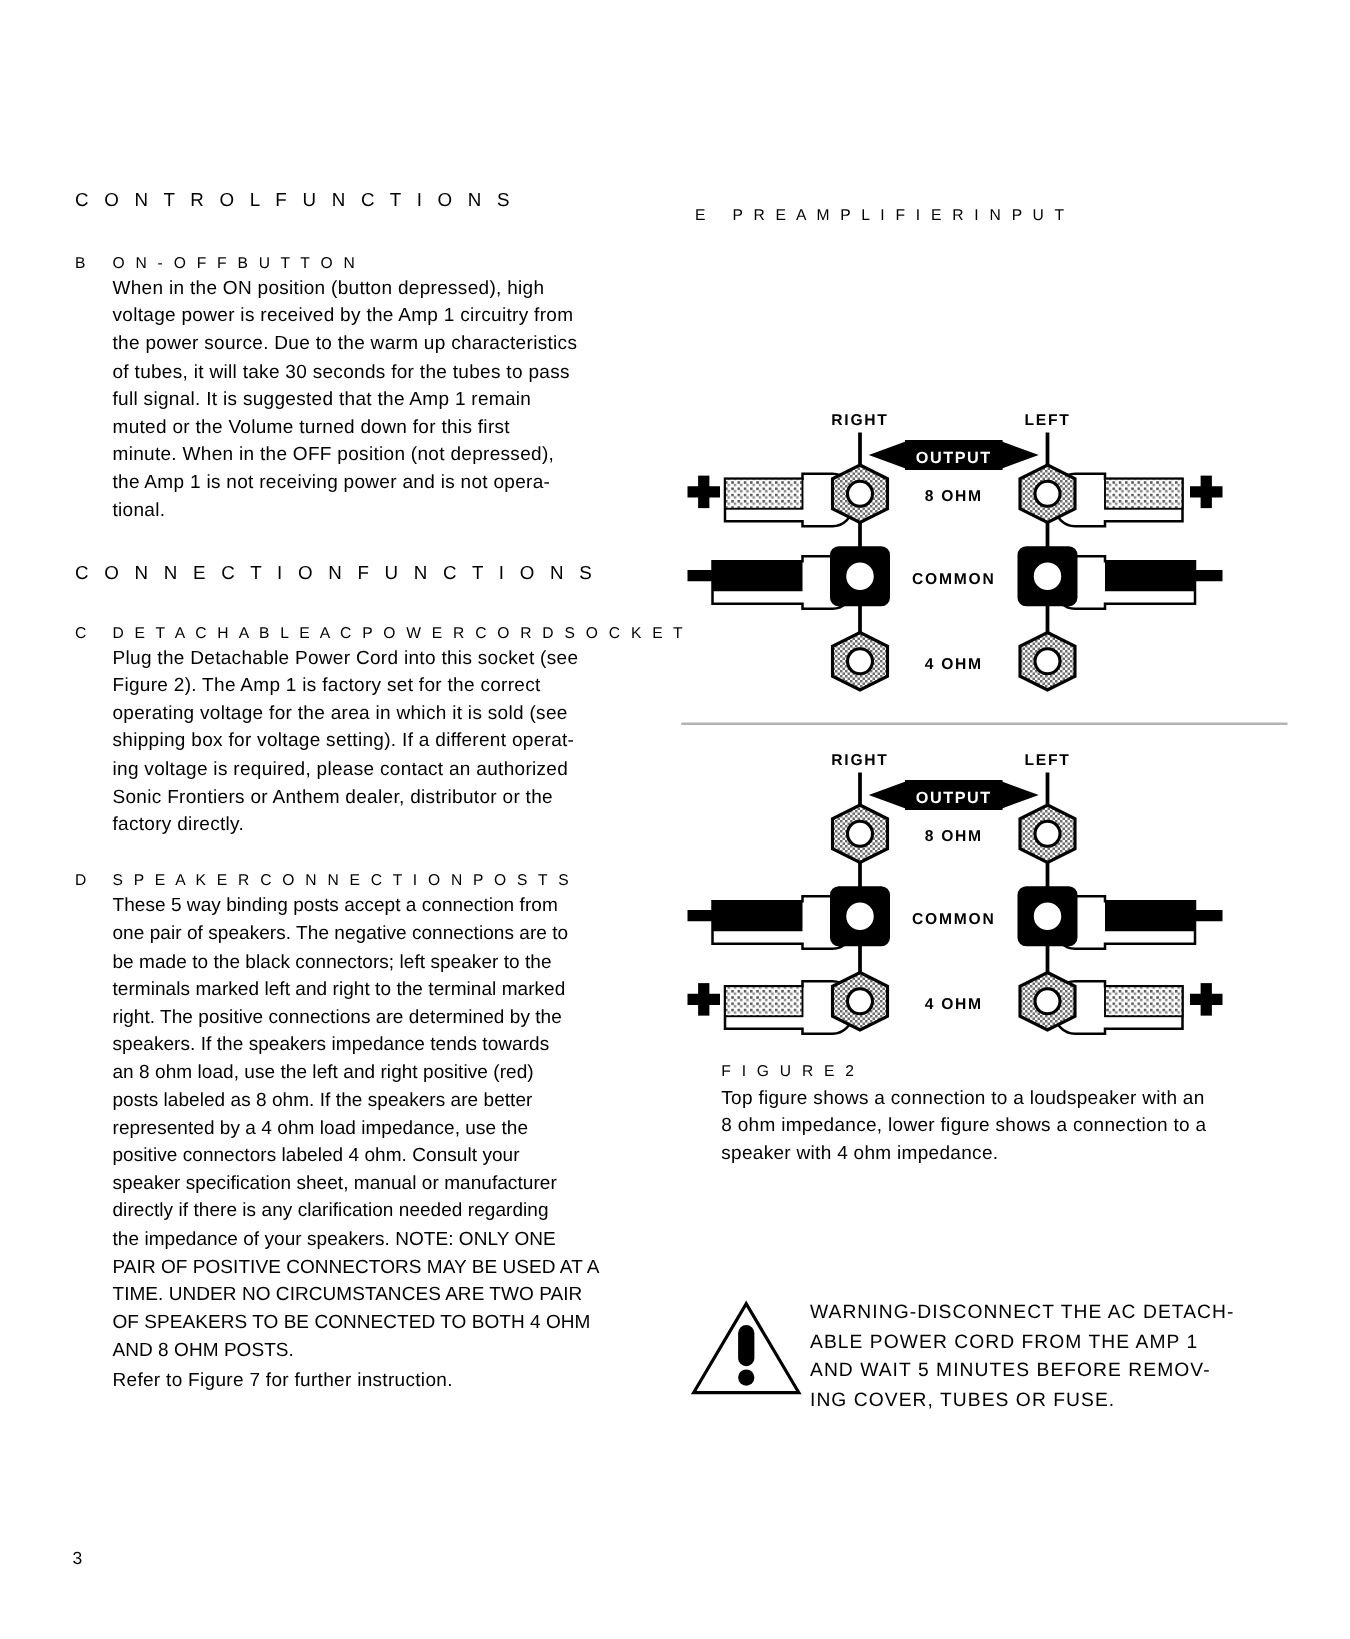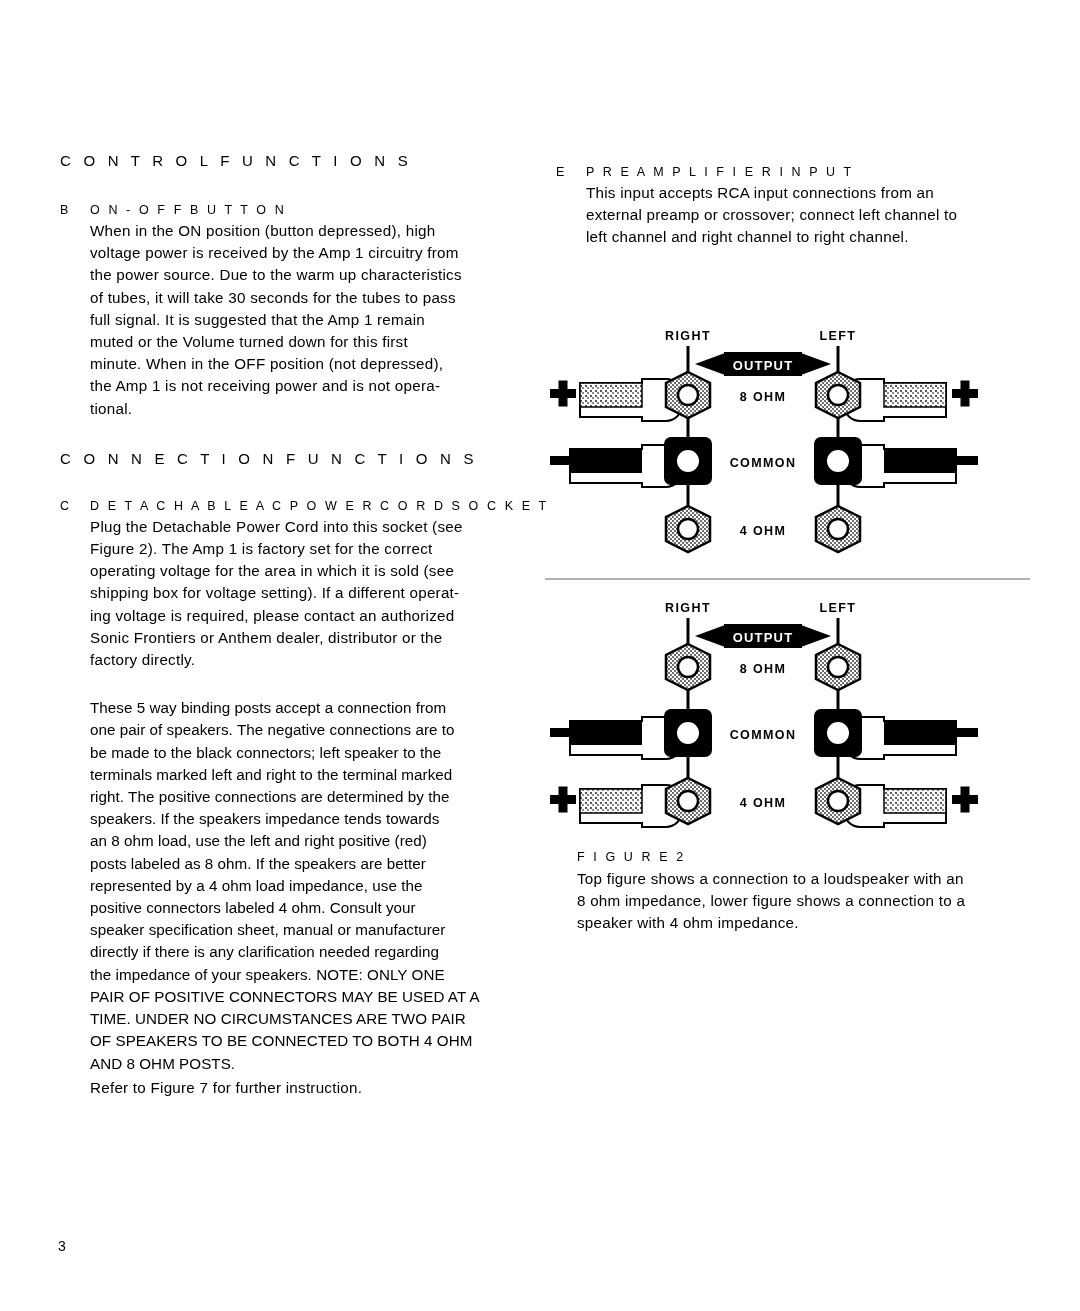--- a/index.html
+++ b/index.html
@@ -192,20 +192,23 @@
       <div class="item-body">Plug the Detachable Power Cord into this socket (see
 Figure 2). The Amp 1 is factory set for the correct
 operating voltage for the area in which it is sold (see
 shipping box for voltage setting). If a different operat-
 ing voltage is required, please contact an authorized
 Sonic Frontiers or Anthem dealer, distributor or the
 factory directly.</div>
     </div>
 
     <div class="item">
+      <div class="item-head">
+        <span class="item-letter">D</span><span>S P E A K E R   C O N N E C T I O N   P O S T S</span>
+      </div>
       <div class="item-body tight">These 5 way binding posts accept a connection from
 one pair of speakers. The negative connections are to
 be made to the black connectors; left speaker to the
 terminals marked left and right to the terminal marked
 right. The positive connections are determined by the
 speakers. If the speakers impedance tends towards
 an 8 ohm load, use the left and right positive (red)
 posts labeled as 8 ohm. If the speakers are better
 represented by a 4 ohm load impedance, use the
 positive connectors labeled 4 ohm. Consult your
@@ -219,23 +222,20 @@
       <div class="refline">Refer to Figure 7 for further instruction.</div>
     </div>
 
   </div>
 
   <div class="col-right">
     <div class="item">
       <div class="item-head">
         <span class="item-letter">E</span><span>P R E A M P L I F I E R   I N P U T</span>
       </div>
-      <div class="item-body e-body">This input accepts RCA input connections from an
-external preamp or crossover; connect left channel to
-left channel and right channel to right channel.</div>
     </div>
   </div>
 
   <div class="figure-wrap">
 
     <div class="diagram">
       <svg width="500" height="248" viewBox="0 0 500 248" xmlns="http://www.w3.org/2000/svg">
         <defs>
           <pattern id="hatchA" width="4" height="4" patternUnits="userSpaceOnUse">
             <rect width="4" height="4" fill="#ffffff"></rect>
@@ -412,16 +412,29 @@
 
   <div class="divider"></div>
 
   <div class="fig-caption">
     <div class="fig-label">F I G U R E   2</div>
     <div class="fig-text">Top figure shows a connection to a loudspeaker with an
 8 ohm impedance, lower figure shows a connection to a
 speaker with 4 ohm impedance.</div>
   </div>
 
+  <div class="warning">
+    <div class="warn-icon">
+      <svg width="90" height="80" viewBox="0 0 90 80" xmlns="http://www.w3.org/2000/svg">
+        <polygon points="45,5 87,76 3,76" fill="#ffffff" stroke="#000" stroke-width="2.6"></polygon>
+        <rect x="38.5" y="22" width="13" height="33" rx="6.5" fill="#000"></rect>
+        <circle cx="45" cy="64" r="6.5" fill="#000"></circle>
+      </svg>
+    </div>
+    <div class="warn-text">WARNING-DISCONNECT THE AC DETACH-
+ABLE POWER CORD FROM THE AMP 1
+AND WAIT 5 MINUTES BEFORE REMOV-
+ING COVER, TUBES OR FUSE.</div>
+  </div>
 
   <div class="page-num">3</div>
 
 </div>
 
 </body></html>

